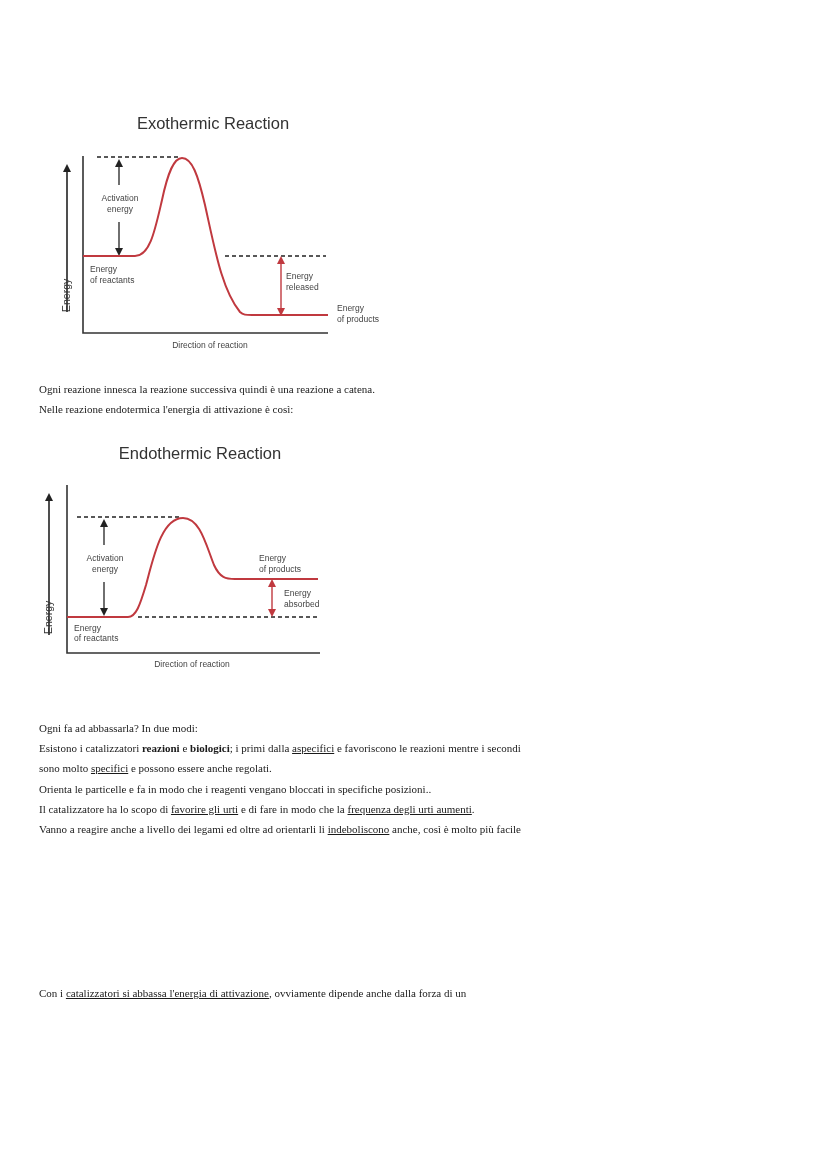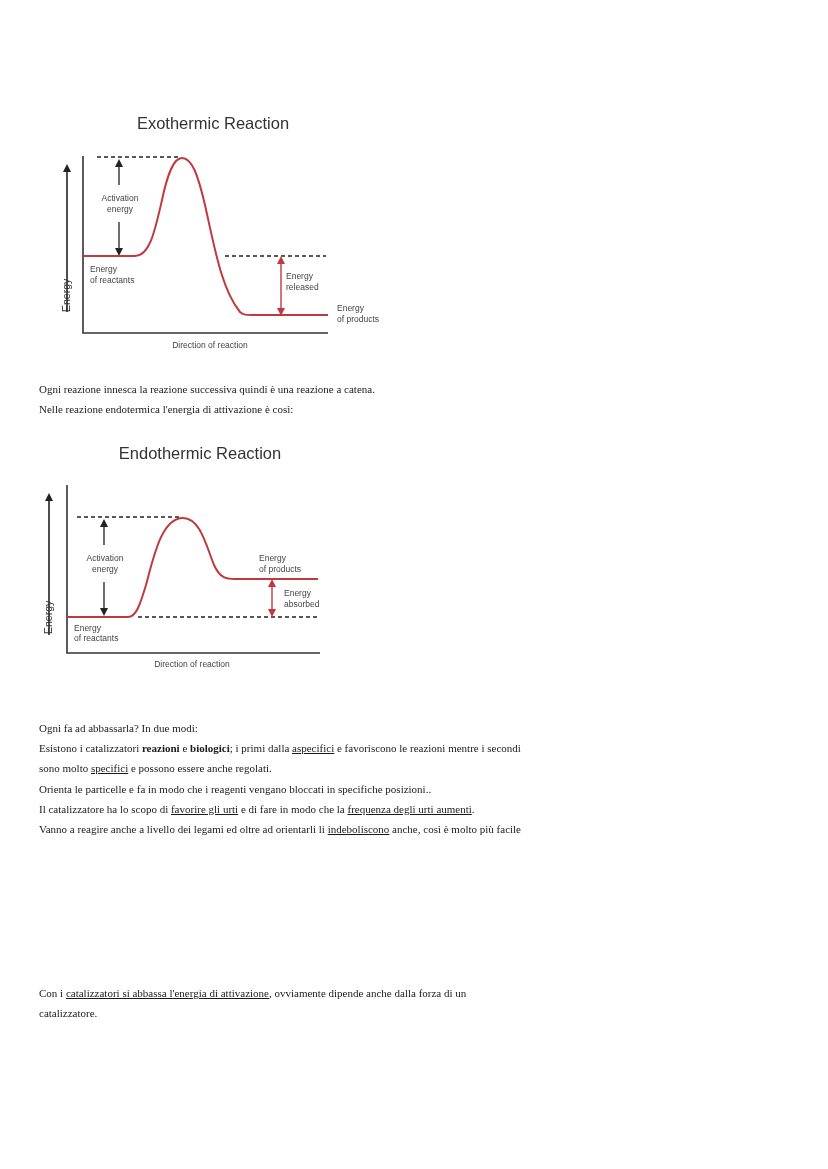--- a/index.html
+++ b/index.html
@@ -86,14 +86,13 @@
   <p>Ogni fa ad abbassarla? In due modi:</p>
   <p><span>Esistono i catalizzatori </span><span class="b">reazioni</span><span> e </span><span class="b">biologici</span><span>; i primi dalla </span><span class="u">aspecifici</span><span> e favoriscono le reazioni mentre  i secondi</span></p>
   <p><span>sono molto </span><span class="u">specifici</span><span> e possono essere anche regolati.</span></p>
   <p>Orienta le particelle e fa in modo che i reagenti vengano bloccati in specifiche posizioni..</p>
   <p><span>Il catalizzatore ha lo scopo di </span><span class="u">favorire gli urti</span><span> e di fare in modo che la </span><span class="u">frequenza degli urti aumenti</span><span>.</span></p>
   <p><span>Vanno a reagire anche a livello dei legami ed oltre ad orientarli li </span><span class="u">indeboliscono</span><span> anche, così è molto più facile</span></p>
 </div>
 
 <div class="para" style="top:963px;margin-top:20px;">
   <p><span>Con i </span><span class="u">catalizzatori si abbassa l'energia di attivazione</span><span>, ovviamente dipende anche dalla forza di un</span></p>
-  <p>catalizzatore.</p>
 </div>
 
 </body></html>

